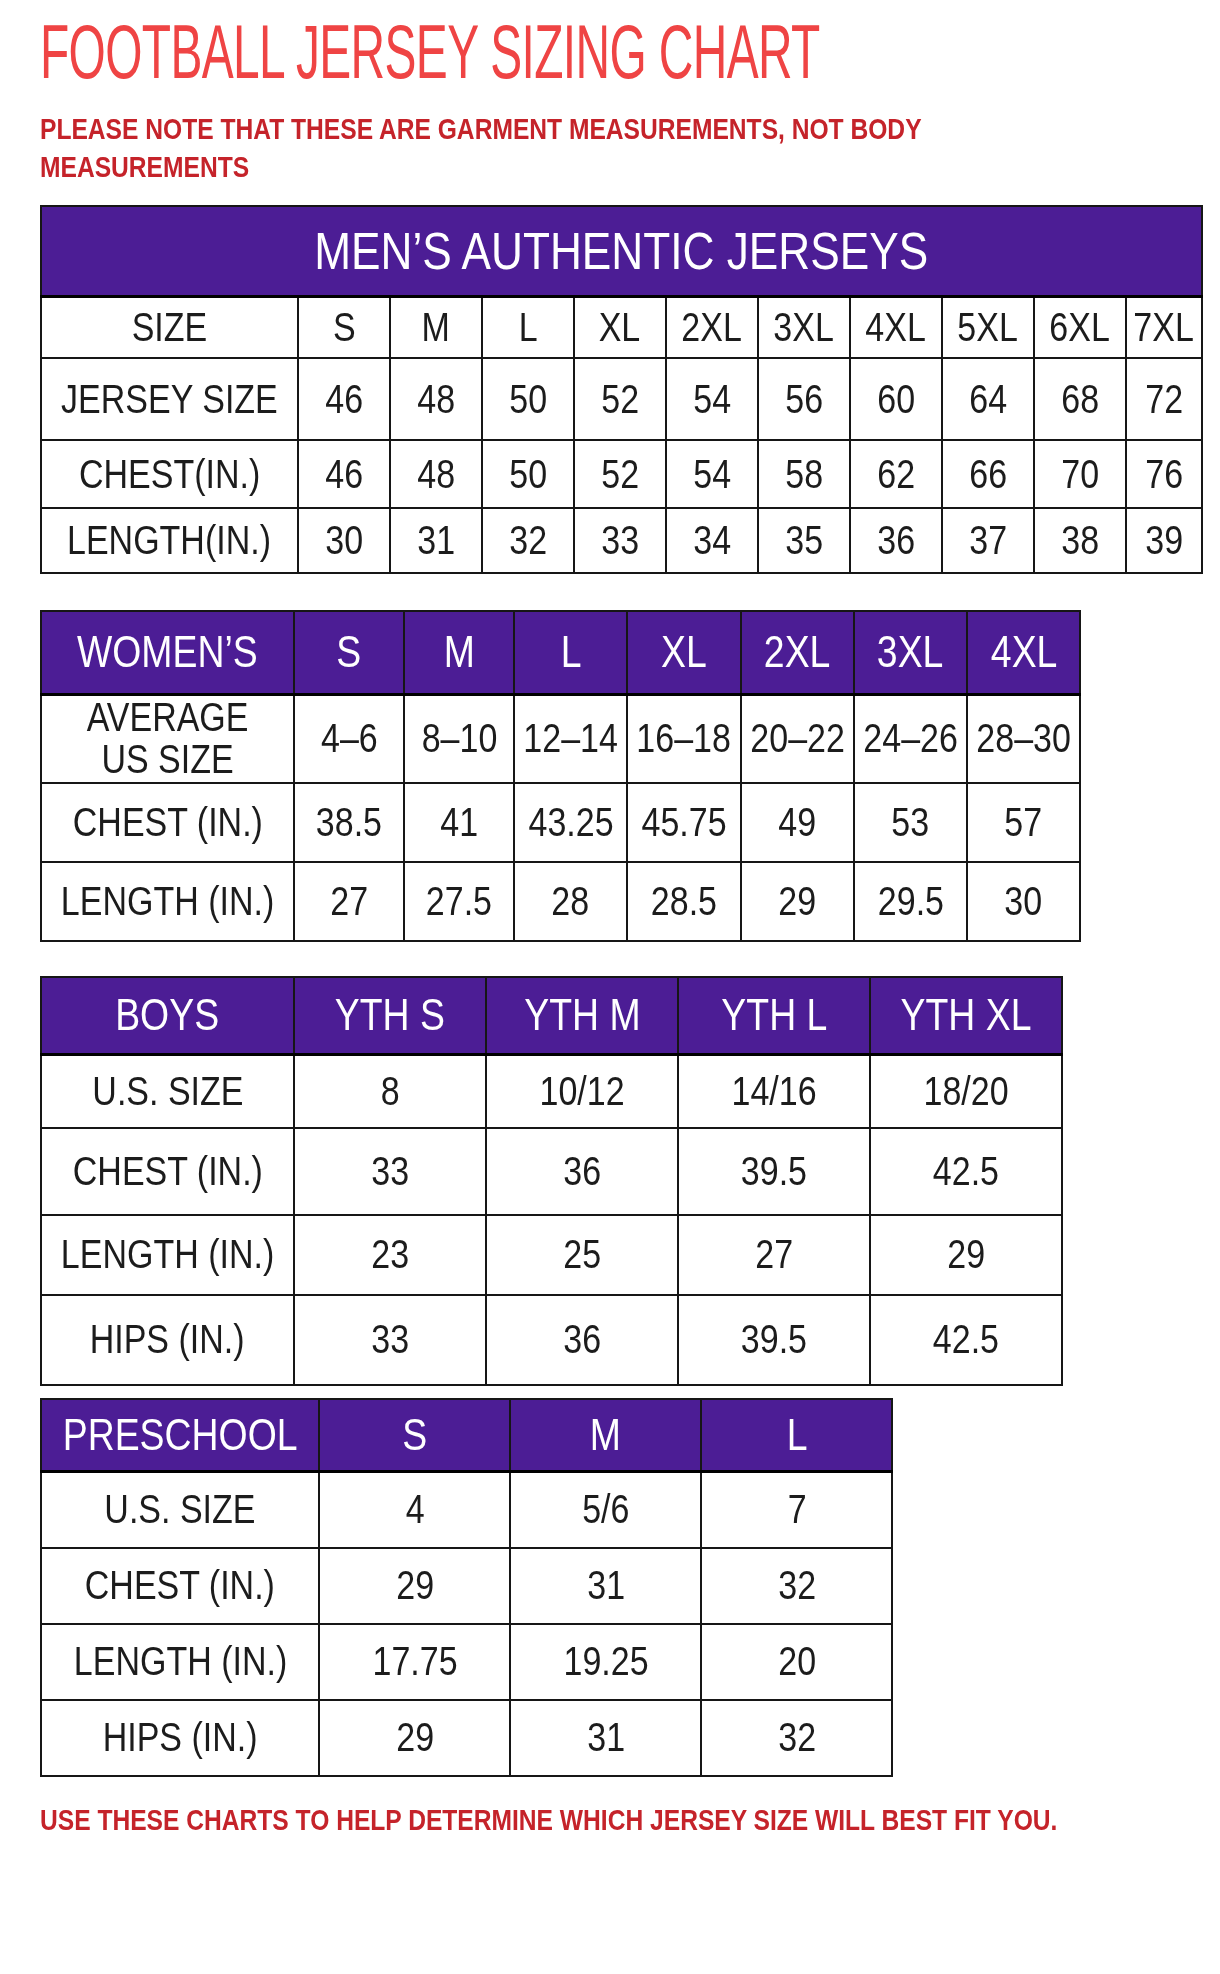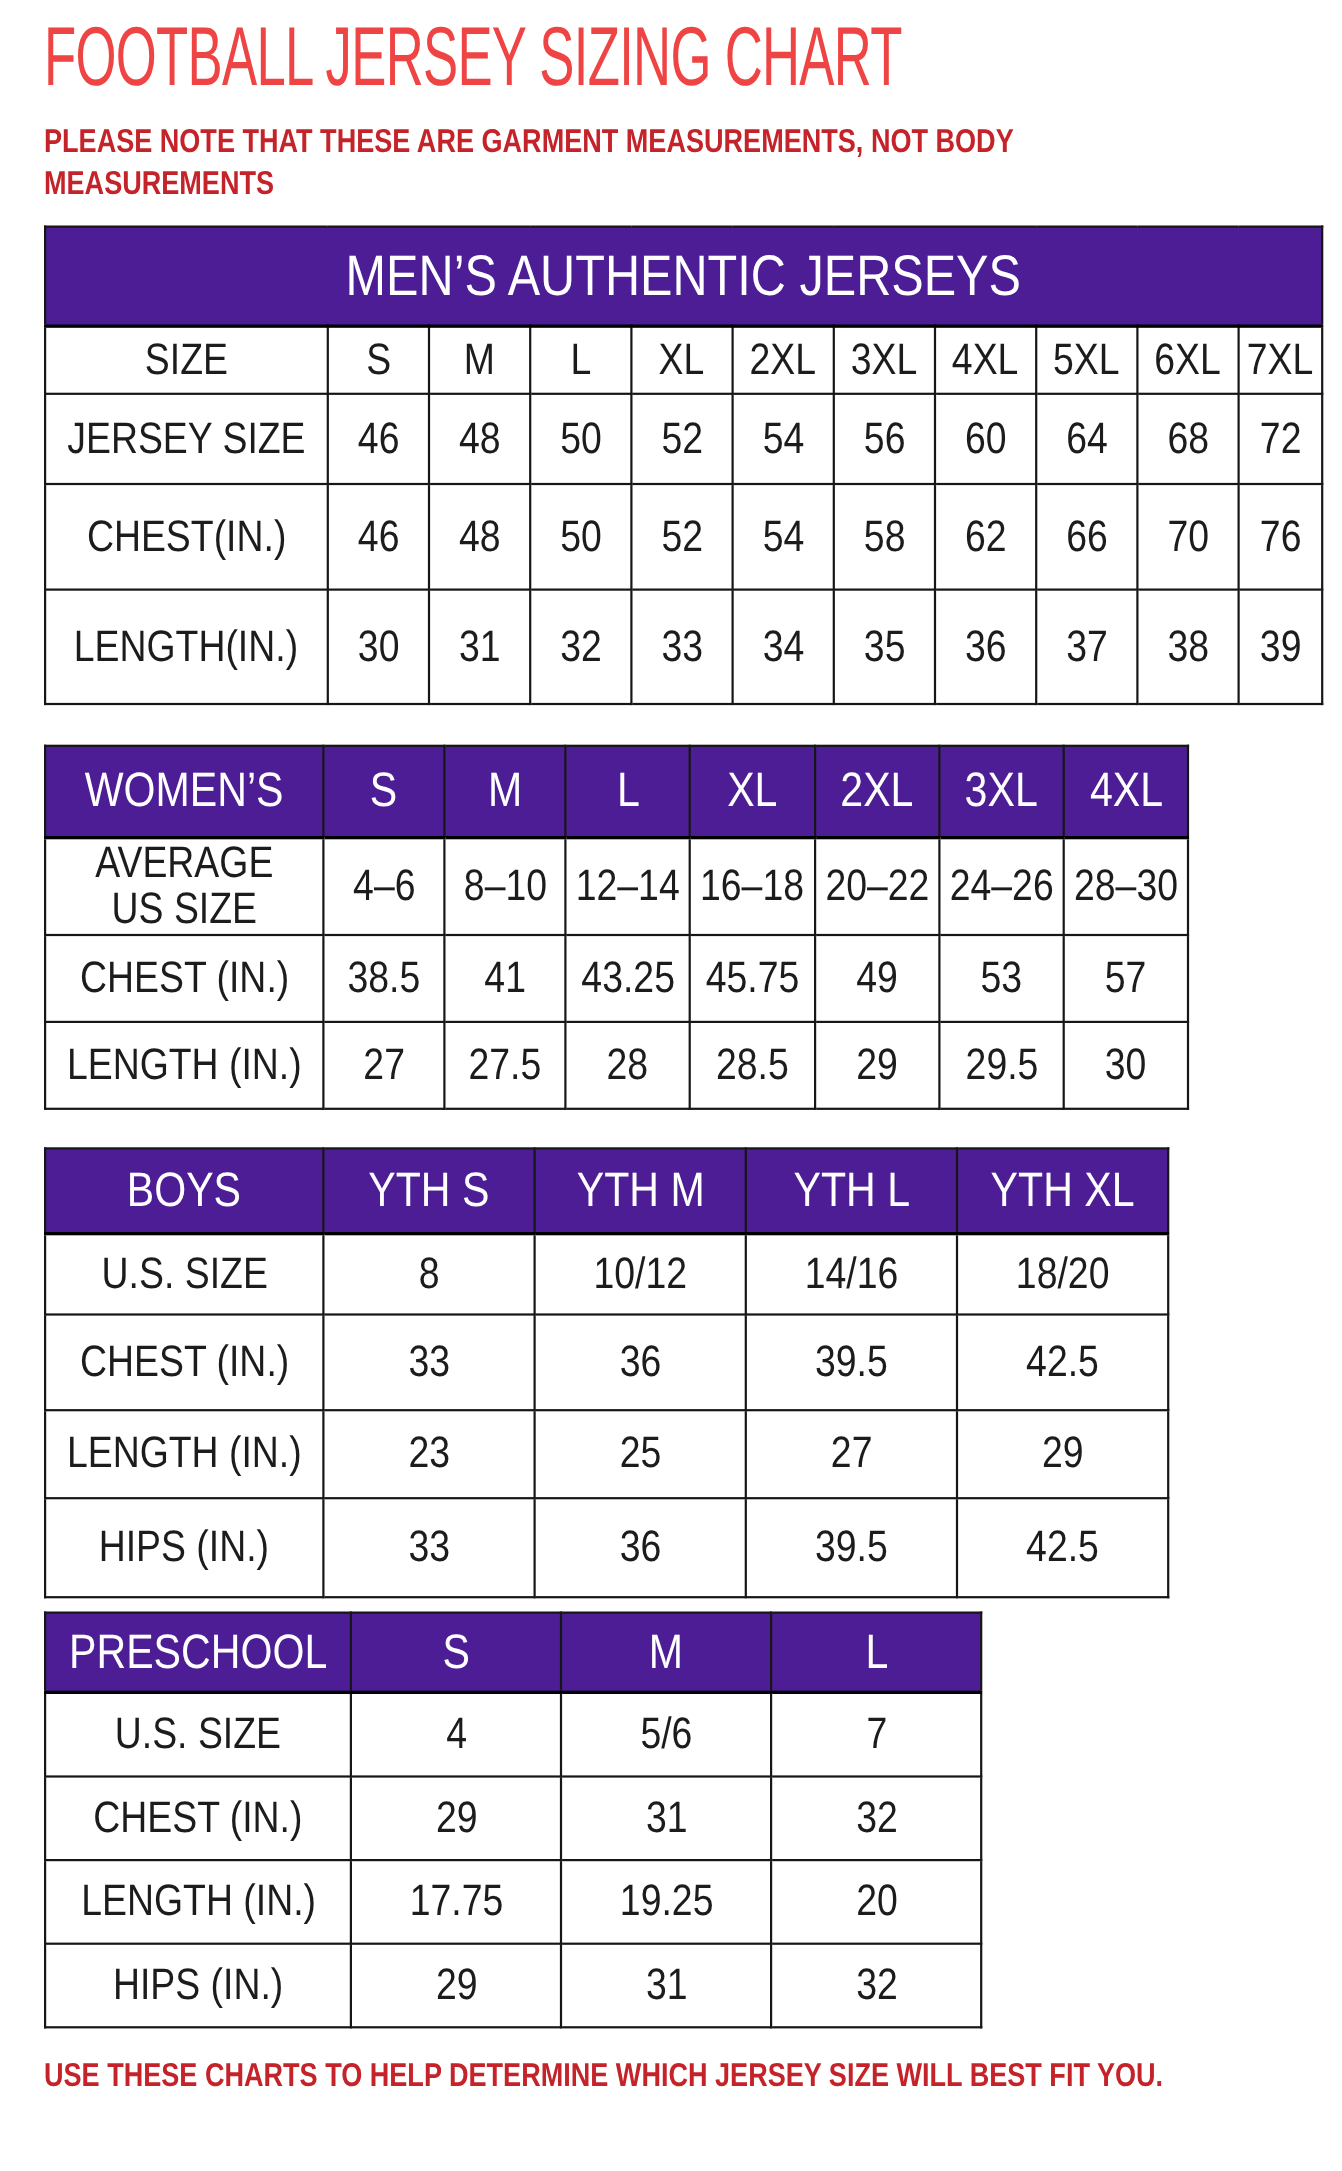--- a/index.html
+++ b/index.html
@@ -32,21 +32,21 @@
 
   .cx { display: inline-block; transform: scaleX(0.85); white-space: nowrap; line-height: 1.06; }
   .cx.wrap { white-space: normal; max-width: 100%; line-height: 1.05; }
 
   .mens-table      { margin-top: 20px; }
   .womens-table    { margin-top: 36px; }
   .boys-table      { margin-top: 34px; padding-left: 44px; }
   .preschool-table { margin-top: 12px; } .h62{height:62px} .h73{height:73px} .h76{height:76px}
   .h78{height:78px} .h79{height:79px} .h80{height:80px} .h82{height:82px}
   .h83{height:83px} .h84{height:84px} .h87{height:87px}
-  .h90{height:90px} .h92{height:104px} .h96{height:96px}
+  .h90{height:90px} .h92{height:65px} .h96{height:68px}
 
   .footer-note {
     margin: 26px 0 0 0;
     font-size: 30px; font-weight: 700; color: #c5232a; white-space: nowrap;
     transform: scaleX(0.82); transform-origin: left top;
   }
 </style>
 </head>
 <body>
 

